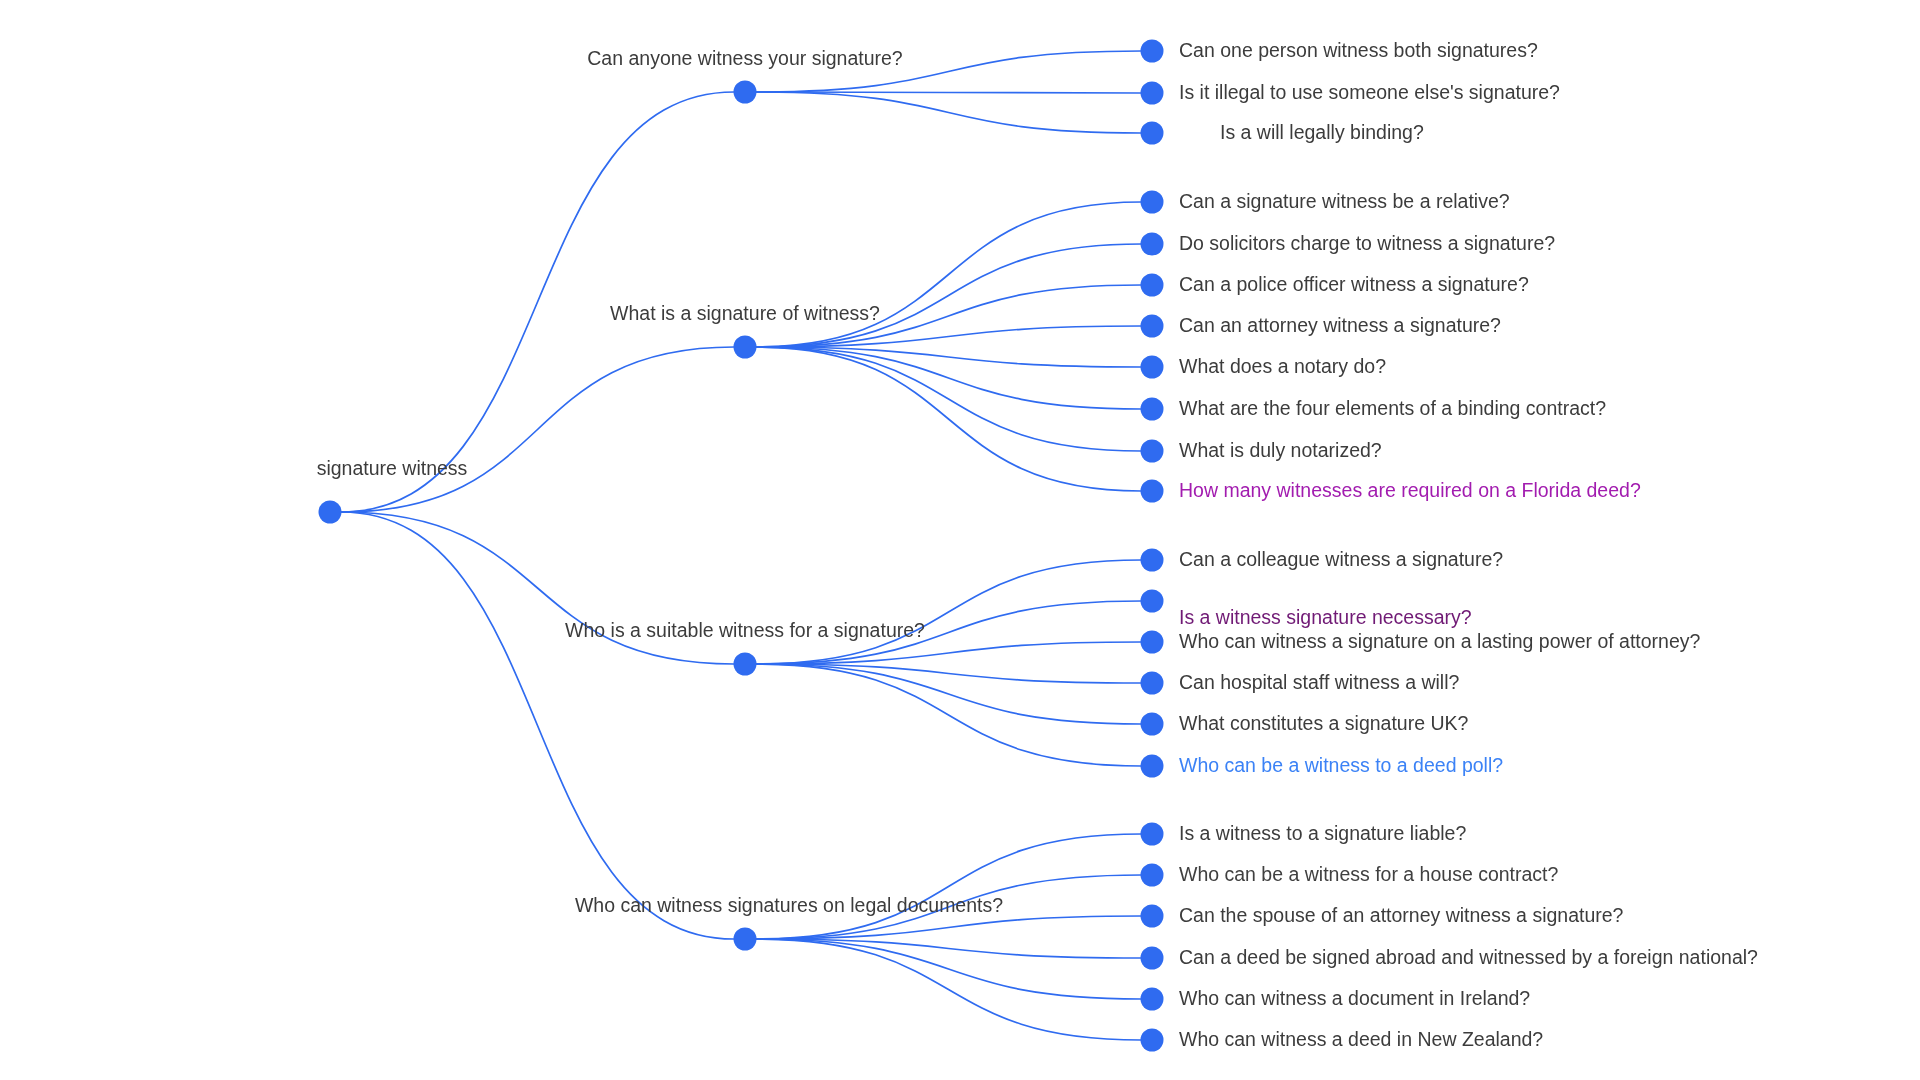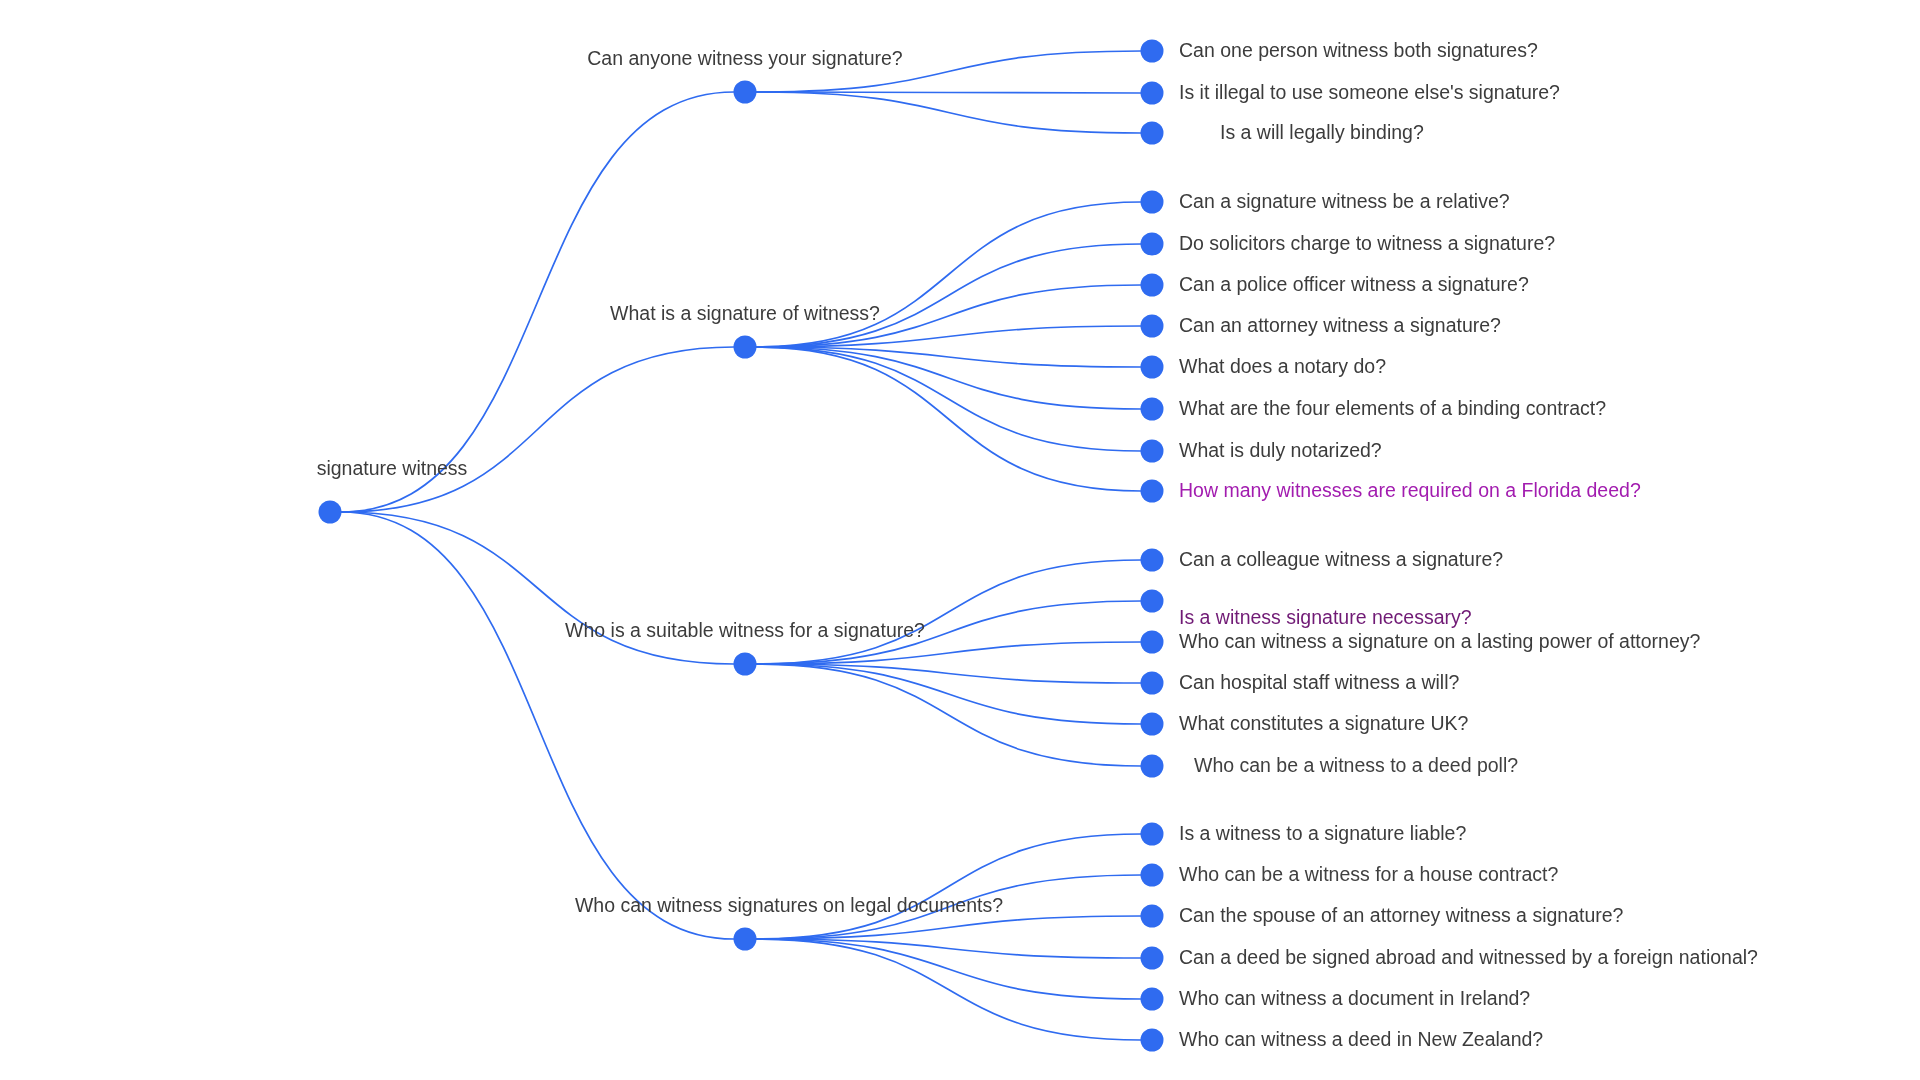--- a/index.html
+++ b/index.html
@@ -130,21 +130,21 @@
       <div class="node-label label-right" style="left: 1179px; top: 560px; color: rgb(60, 60, 60);">Can a colleague witness a signature?</div>
       <div class="node-dot leaf" style="left: 1152px; top: 601px; background: rgb(47, 107, 240);"></div>
       <div class="node-label label-right" style="left: 1179px; top: 601px; color: #701a75; margin-top: 17px;">Is a witness signature necessary?</div>
       <div class="node-dot leaf" style="left: 1152px; top: 642px; background: rgb(47, 107, 240);"></div>
       <div class="node-label label-right" style="left: 1179px; top: 642px; color: rgb(60, 60, 60);">Who can witness a signature on a lasting power of attorney?</div>
       <div class="node-dot leaf" style="left: 1152px; top: 683px; background: rgb(47, 107, 240);"></div>
       <div class="node-label label-right" style="left: 1179px; top: 683px; color: rgb(60, 60, 60); text-align: right;">Can hospital staff witness a will?</div>
       <div class="node-dot leaf" style="left: 1152px; top: 724px; background: rgb(47, 107, 240);"></div>
       <div class="node-label label-right" style="left: 1179px; top: 724px; color: rgb(60, 60, 60);">What constitutes a signature UK?</div>
       <div class="node-dot leaf" style="left: 1152px; top: 766px; background: rgb(47, 107, 240);"></div>
-      <div class="node-label label-right" style="left: 1179px; top: 766px; color: #404040; margin-left: 15px;">Who can be a witness to a deed poll?</div>
+      <div class="node-label label-right" style="left: 1179px; top: 766px; color: #3b82f6;">Who can be a witness to a deed poll?</div>
       <div class="node-dot branch" style="left: 745px; top: 939px; background: rgb(47, 107, 240);"></div>
       <div class="node-label label-above" style="left: 745px; top: 917px; color: rgb(60, 60, 60); margin-left: 44px;">Who can witness signatures on legal documents?</div>
       <div class="node-dot leaf" style="left: 1152px; top: 834px; background: rgb(47, 107, 240);"></div>
       <div class="node-label label-right" style="left: 1179px; top: 834px; color: rgb(60, 60, 60);">Is a witness to a signature liable?</div>
       <div class="node-dot leaf" style="left: 1152px; top: 875px; background: rgb(47, 107, 240);"></div>
       <div class="node-label label-right" style="left: 1179px; top: 875px; color: #404040;">Who can be a witness for a house contract?</div>
       <div class="node-dot leaf" style="left: 1152px; top: 916px; background: rgb(47, 107, 240);"></div>
       <div class="node-label label-right" style="left: 1179px; top: 916px; color: rgb(60, 60, 60);">Can the spouse of an attorney witness a signature?</div>
       <div class="node-dot leaf" style="left: 1152px; top: 958px; background: rgb(47, 107, 240);"></div>
       <div class="node-label label-right" style="left: 1179px; top: 958px; color: rgb(60, 60, 60);">Can a deed be signed abroad and witnessed by a foreign national?</div>

